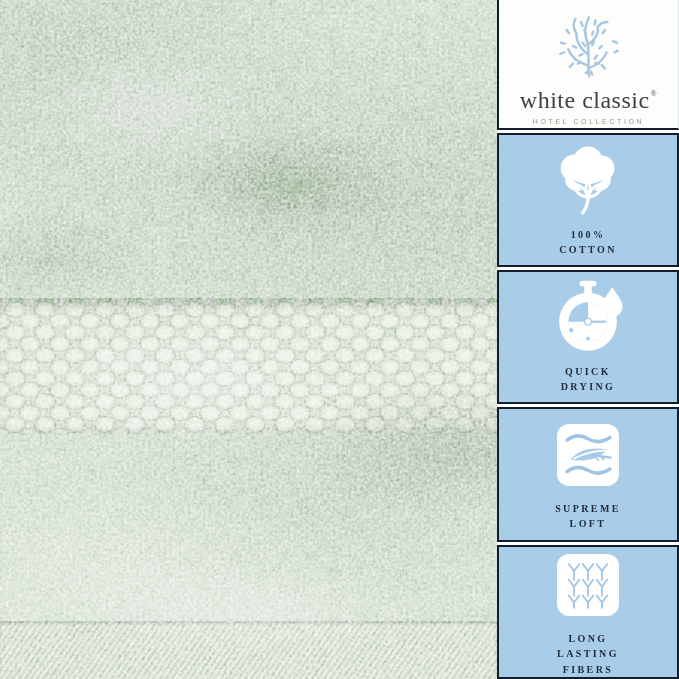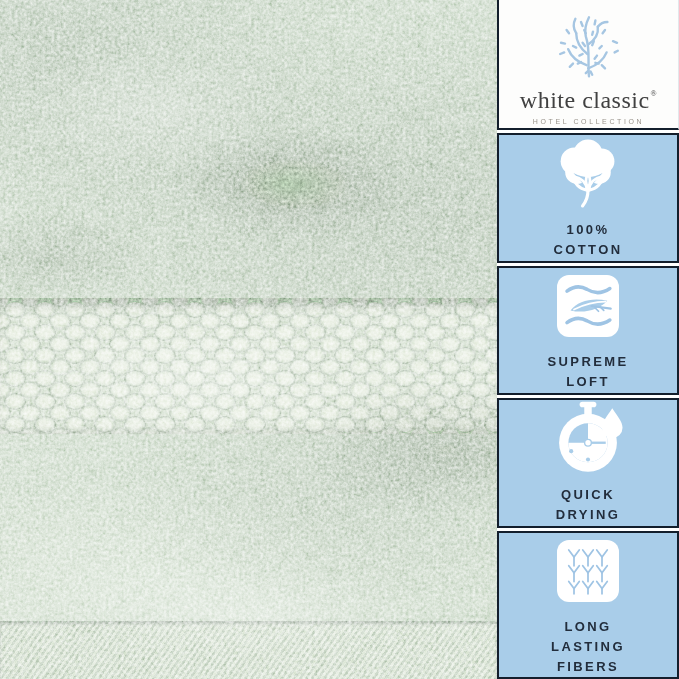--- a/index.html
+++ b/index.html
@@ -37,22 +37,22 @@
 
   
   .col{position:absolute;left:497px;top:0;width:182px;height:679px;background:#fff;
        display:flex;flex-direction:column;gap:3px;box-sizing:border-box;}
   .panel{box-sizing:border-box;display:flex;flex-direction:column;align-items:center;justify-content:center;}
   .logo-panel{flex:0 0 130px;background:#fdfdfc;border-left:2px solid #131e2c;border-bottom:2px solid #131e2c;
               border-right:1px solid #e2e7eb;padding-top:2px;}
   .feature{flex:1 1 0;background:#a9cde9;border:2px solid #131e2c;}
   .icon-wrap{height:76px;display:flex;align-items:center;justify-content:center;margin-bottom:8px;}
   .white-box{width:62px;height:62px;background:#fff;border-radius:12px;display:flex;align-items:center;justify-content:center;}
-  .label{white-space:pre-line;text-align:center;color:#222d3c;font-weight:600;font-size:13px;
-         line-height:1.55;letter-spacing:2.4px;font-family:Liberation Sans, sans-serif;}
+  .label{white-space:pre-line;text-align:center;color:#222d3c;font-weight:600;font-size:10px;
+         line-height:1.55;letter-spacing:2.4px;font-family:Liberation Serif, serif;}
   .brand-name{font-family:"Liberation Serif",serif;font-size:24px;color:#414141;letter-spacing:.5px;
               margin-top:1px;display:flex;align-items:flex-start;}
   .brand-name sup{font-size:8px;margin-top:2px;margin-left:1px;}
   .brand-sub{font-family:"Liberation Sans",sans-serif;font-size:7px;letter-spacing:2.6px;color:#9a948c;margin-top:4px;}
 </style>
 </head>
 <body>
 
 <div class="stage">
 
@@ -143,52 +143,52 @@
           </g>
           <path d="M45,63 C45,70 43,75 39,80" fill="none" stroke="#ffffff" stroke-width="3.5" stroke-linecap="round"></path>
         </svg>
       </div>
       <div class="label">100%
 COTTON</div>
     </section>
 
     <section class="panel feature">
       <div class="icon-wrap">
-        <div class="white-box">
-          <svg width="56" height="56" viewBox="0 0 64 64">
-            <path d="M8,15 C16,9 24,9 31,13 C39,18 48,18 57,12" fill="none" stroke="#9fc4e4" stroke-width="4" stroke-linecap="round"></path>
-            <path d="M12,37 C20,26 38,22 54,26 C45,36 28,41 12,37 Z" fill="#a9cde9"></path>
-            <path d="M16,36 C28,30 40,27 52,27" fill="none" stroke="#ffffff" stroke-width="2" stroke-linecap="round"></path>
-            <path d="M36,32 L58,35" stroke="#9fc4e4" stroke-width="2.5" stroke-linecap="round"></path>
-            <path d="M40,34 L44,38 M46,33 L50,37" stroke="#9fc4e4" stroke-width="2" stroke-linecap="round"></path>
-            <path d="M8,51 C16,45 24,45 31,49 C39,54 48,54 57,48" fill="none" stroke="#9fc4e4" stroke-width="4" stroke-linecap="round"></path>
-          </svg>
-        </div>
-      </div>
-      <div class="label">SUPREME
-LOFT</div>
-    </section>
-
-    <section class="panel feature">
-      <div class="icon-wrap">
         <svg width="84" height="84" viewBox="0 0 90 90">
           <rect x="36" y="5" width="18" height="6" rx="3" fill="#ffffff"></rect>
           <rect x="41" y="10" width="8" height="9" fill="#ffffff"></rect>
           <circle cx="45" cy="49" r="31" fill="#ffffff"></circle>
           <circle cx="45" cy="49" r="21" fill="#a9cde9"></circle>
           <path d="M45,49 L45,28 A21,21 0 1 1 24,49 Z" fill="#ffffff"></path>
           <line x1="45" y1="49" x2="64" y2="49" stroke="#a9cde9" stroke-width="2.5"></line>
           <circle cx="27" cy="58" r="2.2" fill="#a9cde9"></circle>
           <circle cx="45" cy="67" r="2.2" fill="#a9cde9"></circle>
           <circle cx="45" cy="49" r="3.6" fill="#ffffff" stroke="#a9cde9" stroke-width="1.5"></circle>
           <path d="M71,12 C76,20 82,26 82,33 A11,11 0 1 1 60,33 C60,26 66,20 71,12 Z" fill="#ffffff"></path>
         </svg>
       </div>
       <div class="label">QUICK
 DRYING</div>
+    </section>
+
+    <section class="panel feature">
+      <div class="icon-wrap">
+        <div class="white-box">
+          <svg width="56" height="56" viewBox="0 0 64 64">
+            <path d="M8,15 C16,9 24,9 31,13 C39,18 48,18 57,12" fill="none" stroke="#9fc4e4" stroke-width="4" stroke-linecap="round"></path>
+            <path d="M12,37 C20,26 38,22 54,26 C45,36 28,41 12,37 Z" fill="#a9cde9"></path>
+            <path d="M16,36 C28,30 40,27 52,27" fill="none" stroke="#ffffff" stroke-width="2" stroke-linecap="round"></path>
+            <path d="M36,32 L58,35" stroke="#9fc4e4" stroke-width="2.5" stroke-linecap="round"></path>
+            <path d="M40,34 L44,38 M46,33 L50,37" stroke="#9fc4e4" stroke-width="2" stroke-linecap="round"></path>
+            <path d="M8,51 C16,45 24,45 31,49 C39,54 48,54 57,48" fill="none" stroke="#9fc4e4" stroke-width="4" stroke-linecap="round"></path>
+          </svg>
+        </div>
+      </div>
+      <div class="label">SUPREME
+LOFT</div>
     </section>
 
     <section class="panel feature">
       <div class="icon-wrap">
         <div class="white-box">
           <svg width="56" height="56" viewBox="0 0 64 64" fill="none" stroke="#9fc4e4" stroke-width="2" stroke-linecap="round">
             <g>
               <path d="M10,8 L16,16 L22,8"></path>
                 <path d="M16,16 L16,26"></path>
               <path d="M26,8 L32,16 L38,8"></path>

